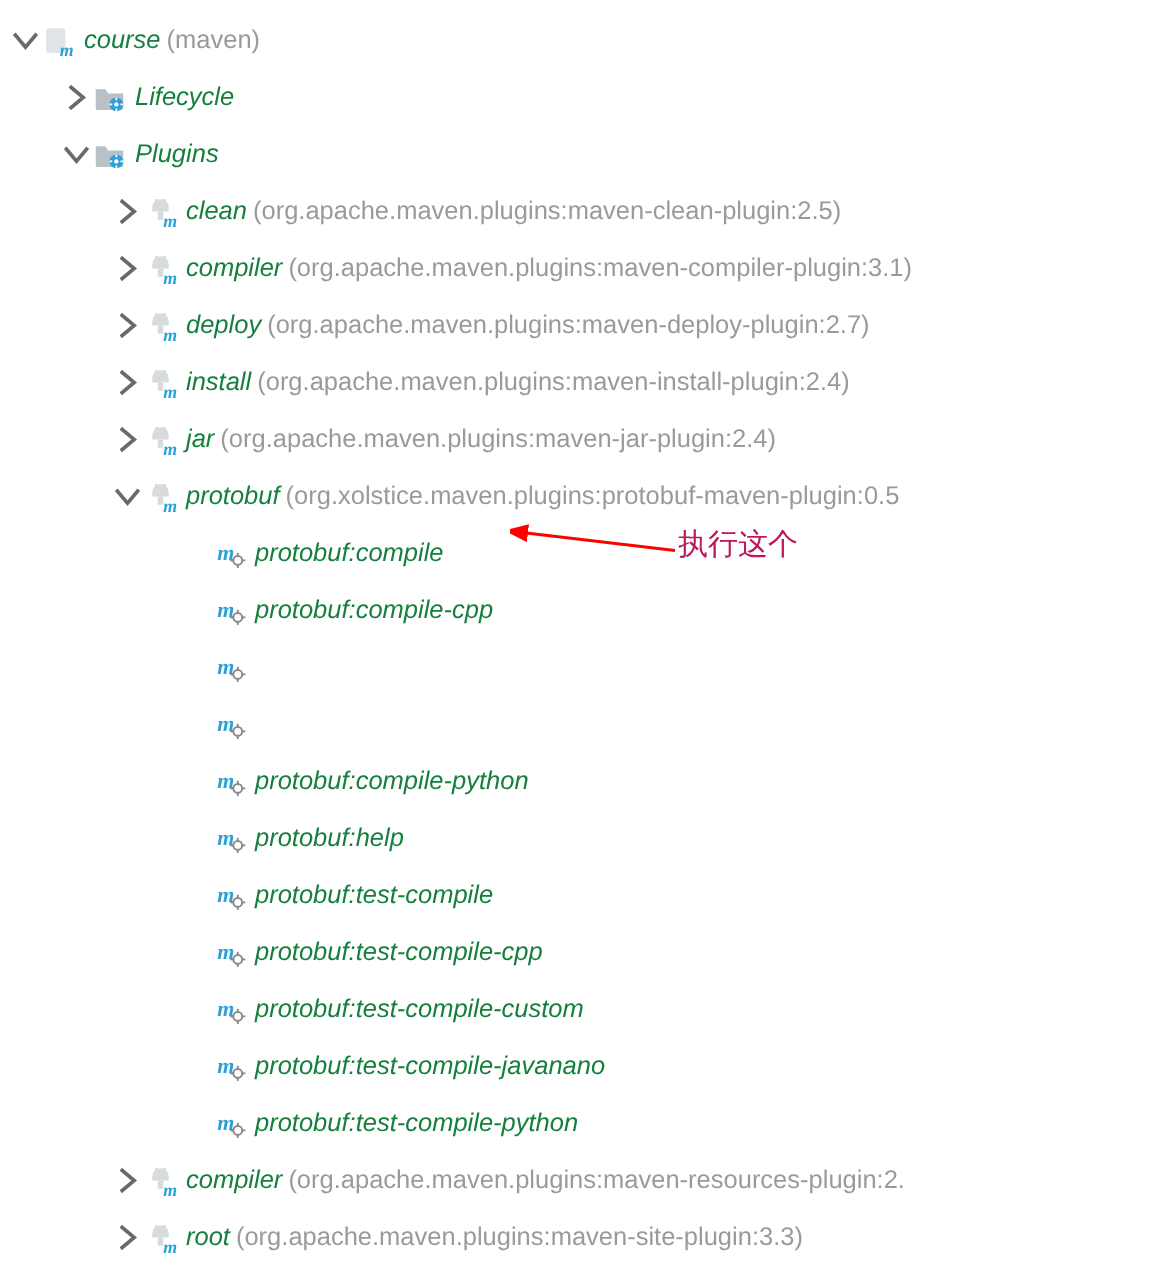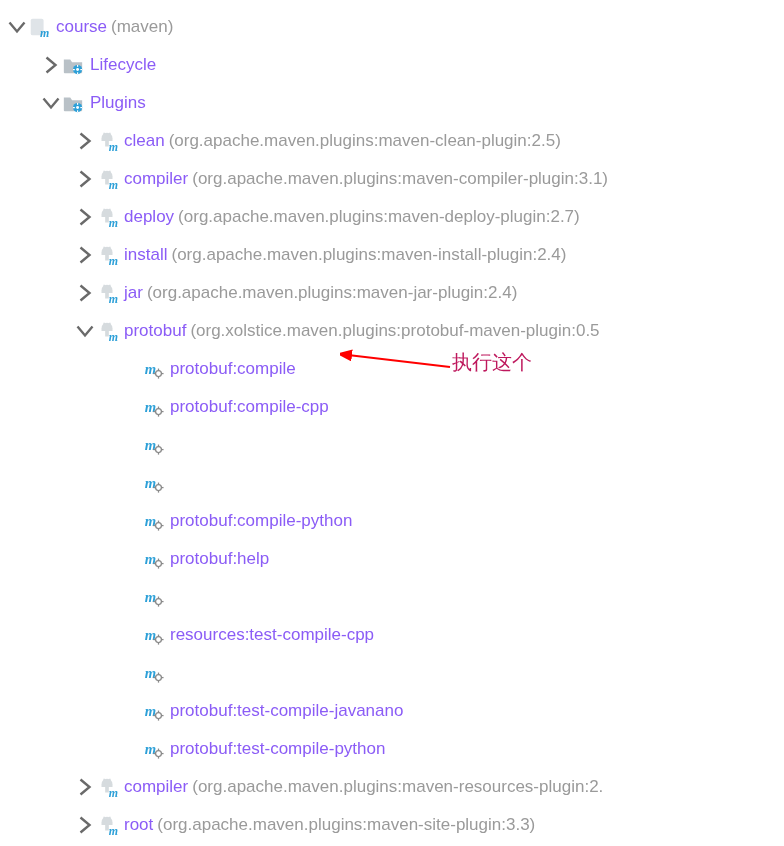--- a/index.html
+++ b/index.html
@@ -36,21 +36,21 @@
     justify-content: center;
     position: relative;
   }
   .maven-icon svg { width: 22px; height: 22px; }
   .folder-gear-icon {
     width: 22px;
     height: 22px;
     margin: 0 6px 0 2px;
     display: inline-flex;
   }
-  .label { color: #8b5cf6; }
+  .label { color: #15803d; font-style: italic; }
   .detail { color: #9a9a9a; margin-left: 4px; }
   .indent-0 { padding-left: 0; }
   .indent-1 { padding-left: 34px; }
   .indent-2 { padding-left: 68px; }
   .indent-3 { padding-left: 134px; }
   .goal-icon {
     width: 22px;
     height: 22px;
     margin: 0 6px 0 0;
     display: inline-flex;
@@ -321,45 +321,47 @@
       <span class="goal-icon">
         <svg viewBox="0 0 24 24">
   <text x="3" y="17" font-size="16" font-style="italic" font-weight="bold" fill="#2da0d8" font-family="serif">m</text>
   <circle cx="18" cy="17" r="3.2" fill="none" stroke="#8a8a8a" stroke-width="1.4"></circle>
   <line x1="18" y1="11.5" x2="18" y2="14" stroke="#8a8a8a" stroke-width="1.4"></line>
   <line x1="18" y1="20" x2="18" y2="22.5" stroke="#8a8a8a" stroke-width="1.4"></line>
   <line x1="12.5" y1="17" x2="15" y2="17" stroke="#8a8a8a" stroke-width="1.4"></line>
   <line x1="21" y1="17" x2="23.5" y2="17" stroke="#8a8a8a" stroke-width="1.4"></line>
 </svg>
       </span>
-    </div>
-    <div class="row indent-3">
-      <span class="goal-icon">
-        <svg viewBox="0 0 24 24">
-  <text x="3" y="17" font-size="16" font-style="italic" font-weight="bold" fill="#2da0d8" font-family="serif">m</text>
-  <circle cx="18" cy="17" r="3.2" fill="none" stroke="#8a8a8a" stroke-width="1.4"></circle>
-  <line x1="18" y1="11.5" x2="18" y2="14" stroke="#8a8a8a" stroke-width="1.4"></line>
-  <line x1="18" y1="20" x2="18" y2="22.5" stroke="#8a8a8a" stroke-width="1.4"></line>
-  <line x1="12.5" y1="17" x2="15" y2="17" stroke="#8a8a8a" stroke-width="1.4"></line>
-  <line x1="21" y1="17" x2="23.5" y2="17" stroke="#8a8a8a" stroke-width="1.4"></line>
-</svg>
-      </span>
-      <span class="label">resources:test-compile-cpp</span>
-    </div>
-    <div class="row indent-3">
-      <span class="goal-icon">
-        <svg viewBox="0 0 24 24">
-  <text x="3" y="17" font-size="16" font-style="italic" font-weight="bold" fill="#2da0d8" font-family="serif">m</text>
-  <circle cx="18" cy="17" r="3.2" fill="none" stroke="#8a8a8a" stroke-width="1.4"></circle>
-  <line x1="18" y1="11.5" x2="18" y2="14" stroke="#8a8a8a" stroke-width="1.4"></line>
-  <line x1="18" y1="20" x2="18" y2="22.5" stroke="#8a8a8a" stroke-width="1.4"></line>
-  <line x1="12.5" y1="17" x2="15" y2="17" stroke="#8a8a8a" stroke-width="1.4"></line>
-  <line x1="21" y1="17" x2="23.5" y2="17" stroke="#8a8a8a" stroke-width="1.4"></line>
-</svg>
-      </span>
+      <span class="label">protobuf:test-compile</span>
+    </div>
+    <div class="row indent-3">
+      <span class="goal-icon">
+        <svg viewBox="0 0 24 24">
+  <text x="3" y="17" font-size="16" font-style="italic" font-weight="bold" fill="#2da0d8" font-family="serif">m</text>
+  <circle cx="18" cy="17" r="3.2" fill="none" stroke="#8a8a8a" stroke-width="1.4"></circle>
+  <line x1="18" y1="11.5" x2="18" y2="14" stroke="#8a8a8a" stroke-width="1.4"></line>
+  <line x1="18" y1="20" x2="18" y2="22.5" stroke="#8a8a8a" stroke-width="1.4"></line>
+  <line x1="12.5" y1="17" x2="15" y2="17" stroke="#8a8a8a" stroke-width="1.4"></line>
+  <line x1="21" y1="17" x2="23.5" y2="17" stroke="#8a8a8a" stroke-width="1.4"></line>
+</svg>
+      </span>
+      <span class="label">protobuf:test-compile-cpp</span>
+    </div>
+    <div class="row indent-3">
+      <span class="goal-icon">
+        <svg viewBox="0 0 24 24">
+  <text x="3" y="17" font-size="16" font-style="italic" font-weight="bold" fill="#2da0d8" font-family="serif">m</text>
+  <circle cx="18" cy="17" r="3.2" fill="none" stroke="#8a8a8a" stroke-width="1.4"></circle>
+  <line x1="18" y1="11.5" x2="18" y2="14" stroke="#8a8a8a" stroke-width="1.4"></line>
+  <line x1="18" y1="20" x2="18" y2="22.5" stroke="#8a8a8a" stroke-width="1.4"></line>
+  <line x1="12.5" y1="17" x2="15" y2="17" stroke="#8a8a8a" stroke-width="1.4"></line>
+  <line x1="21" y1="17" x2="23.5" y2="17" stroke="#8a8a8a" stroke-width="1.4"></line>
+</svg>
+      </span>
+      <span class="label">protobuf:test-compile-custom</span>
     </div>
     <div class="row indent-3">
       <span class="goal-icon">
         <svg viewBox="0 0 24 24">
   <text x="3" y="17" font-size="16" font-style="italic" font-weight="bold" fill="#2da0d8" font-family="serif">m</text>
   <circle cx="18" cy="17" r="3.2" fill="none" stroke="#8a8a8a" stroke-width="1.4"></circle>
   <line x1="18" y1="11.5" x2="18" y2="14" stroke="#8a8a8a" stroke-width="1.4"></line>
   <line x1="18" y1="20" x2="18" y2="22.5" stroke="#8a8a8a" stroke-width="1.4"></line>
   <line x1="12.5" y1="17" x2="15" y2="17" stroke="#8a8a8a" stroke-width="1.4"></line>
   <line x1="21" y1="17" x2="23.5" y2="17" stroke="#8a8a8a" stroke-width="1.4"></line>

